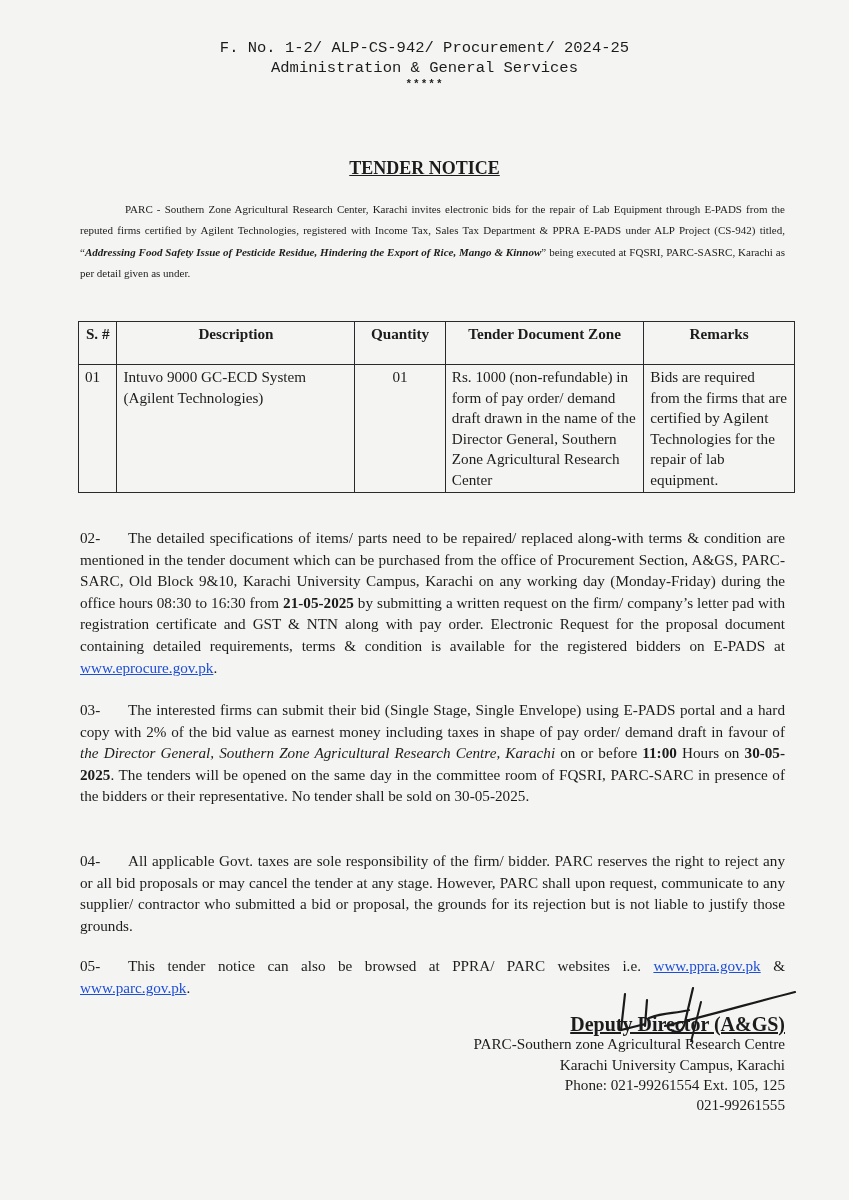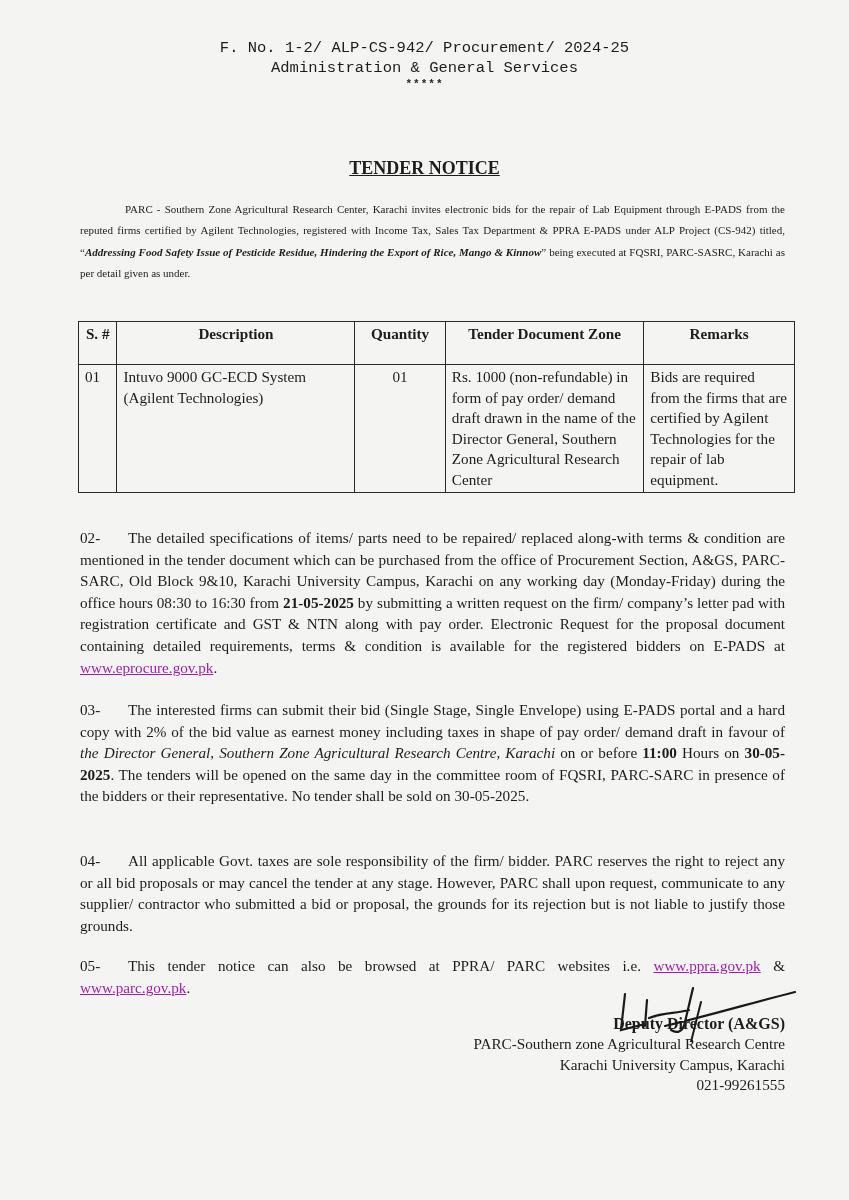--- a/index.html
+++ b/index.html
@@ -30,27 +30,27 @@
   table.tender th { font-weight: bold; text-align: center; height: 38px; }
   table.tender td.center { text-align: center; }
   .col-sn { width: 24px; } .col-desc { width: 216px; } .col-qty { width: 74px; } .col-cost { width: 178px; } .col-rem { width: 132px; }
   .para {
     position: absolute; left: 80px; width: 705px;
     font-size: 15.2px; line-height: 21.6px; text-align: justify;
   }
   .para .num { display: inline-block; width: 48px; }
   .para b { font-weight: bold; }
   .para i { font-style: italic; }
-  .link { text-decoration: underline; color: #a21caf; }
+  .link { text-decoration: underline; color: #1d4ed8; }
   .p02 { top: 527px; } .p03 { top: 699px; } .p04 { top: 850px; } .p05 { top: 955px; }
   .sig {
     position: absolute; right: 64px; top: 1014px; text-align: right;
     font-size: 15.2px; line-height: 20.3px;
   }
-  .sig .role { font-weight: bold; font-size: 16px; }
+  .sig .role { font-weight: bold; font-size: 20px; text-decoration: underline; }
   .signature { position: absolute; left: 605px; top: 982px; width: 200px; height: 60px; }
 </style>
 </head>
 <body>
 
 <div class="page">
 
   <div class="header">
     <div>F. No. 1-2/ ALP-CS-942/ Procurement/ 2024-25</div>
     <div>Administration &amp; General Services</div>
@@ -92,16 +92,17 @@
 
   <svg class="signature" viewBox="0 0 200 60">
     <path d="M20 12 L16 48 L40 42 M42 18 L40 44 M44 36 C60 30 70 32 84 28 M88 6 L80 40 C78 50 72 52 66 48 M60 44 C110 32 150 20 190 10" fill="none" stroke="#1a1a1a" stroke-width="2.2" stroke-linecap="round"></path>
     <path d="M96 20 L86 60" fill="none" stroke="#1a1a1a" stroke-width="2" stroke-linecap="round"></path>
   </svg>
 
   <div class="sig">
     <div class="role">Deputy Director (A&amp;GS)</div>
     <div>PARC-Southern zone Agricultural Research Centre</div>
     <div>Karachi University Campus, Karachi</div>
+    <div>Phone: 021-99261554 Ext. 105, 125</div>
     <div>021-99261555</div>
   </div>
 
 </div>
 
 </body></html>

